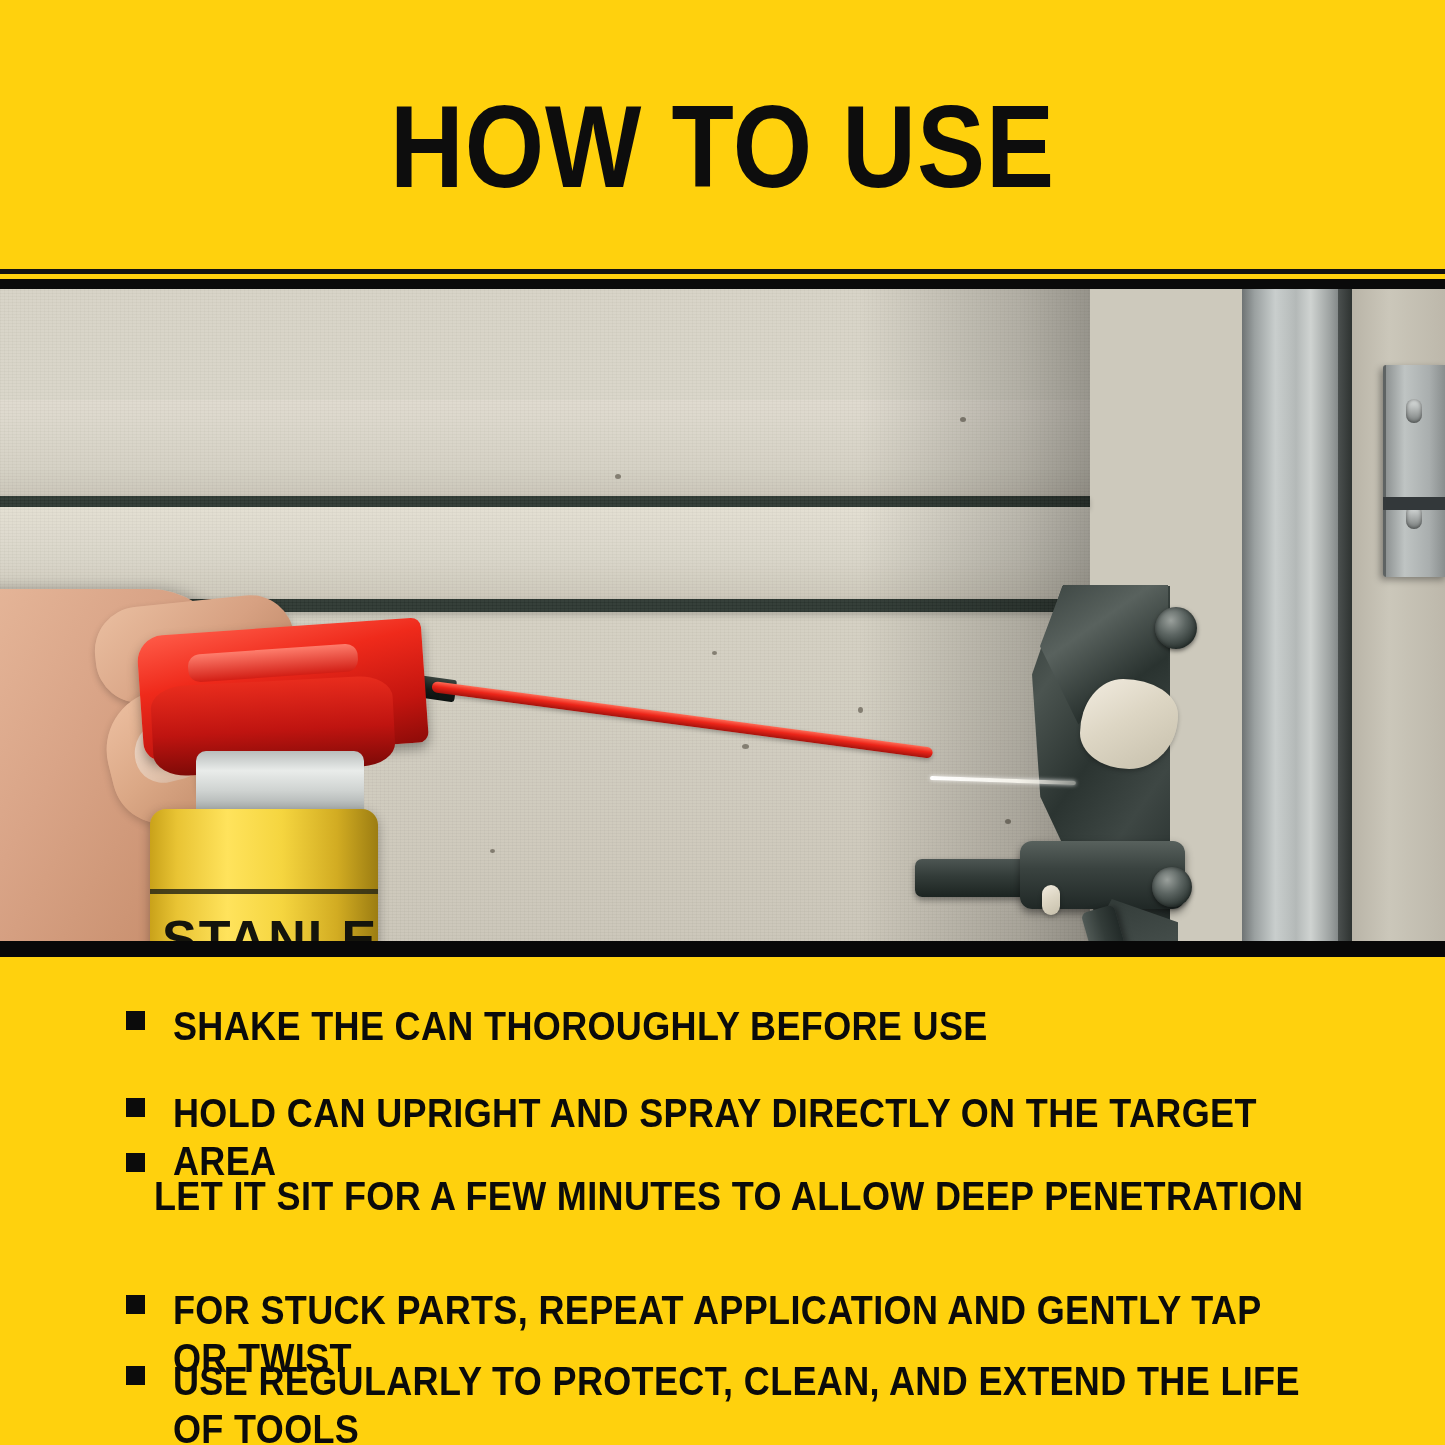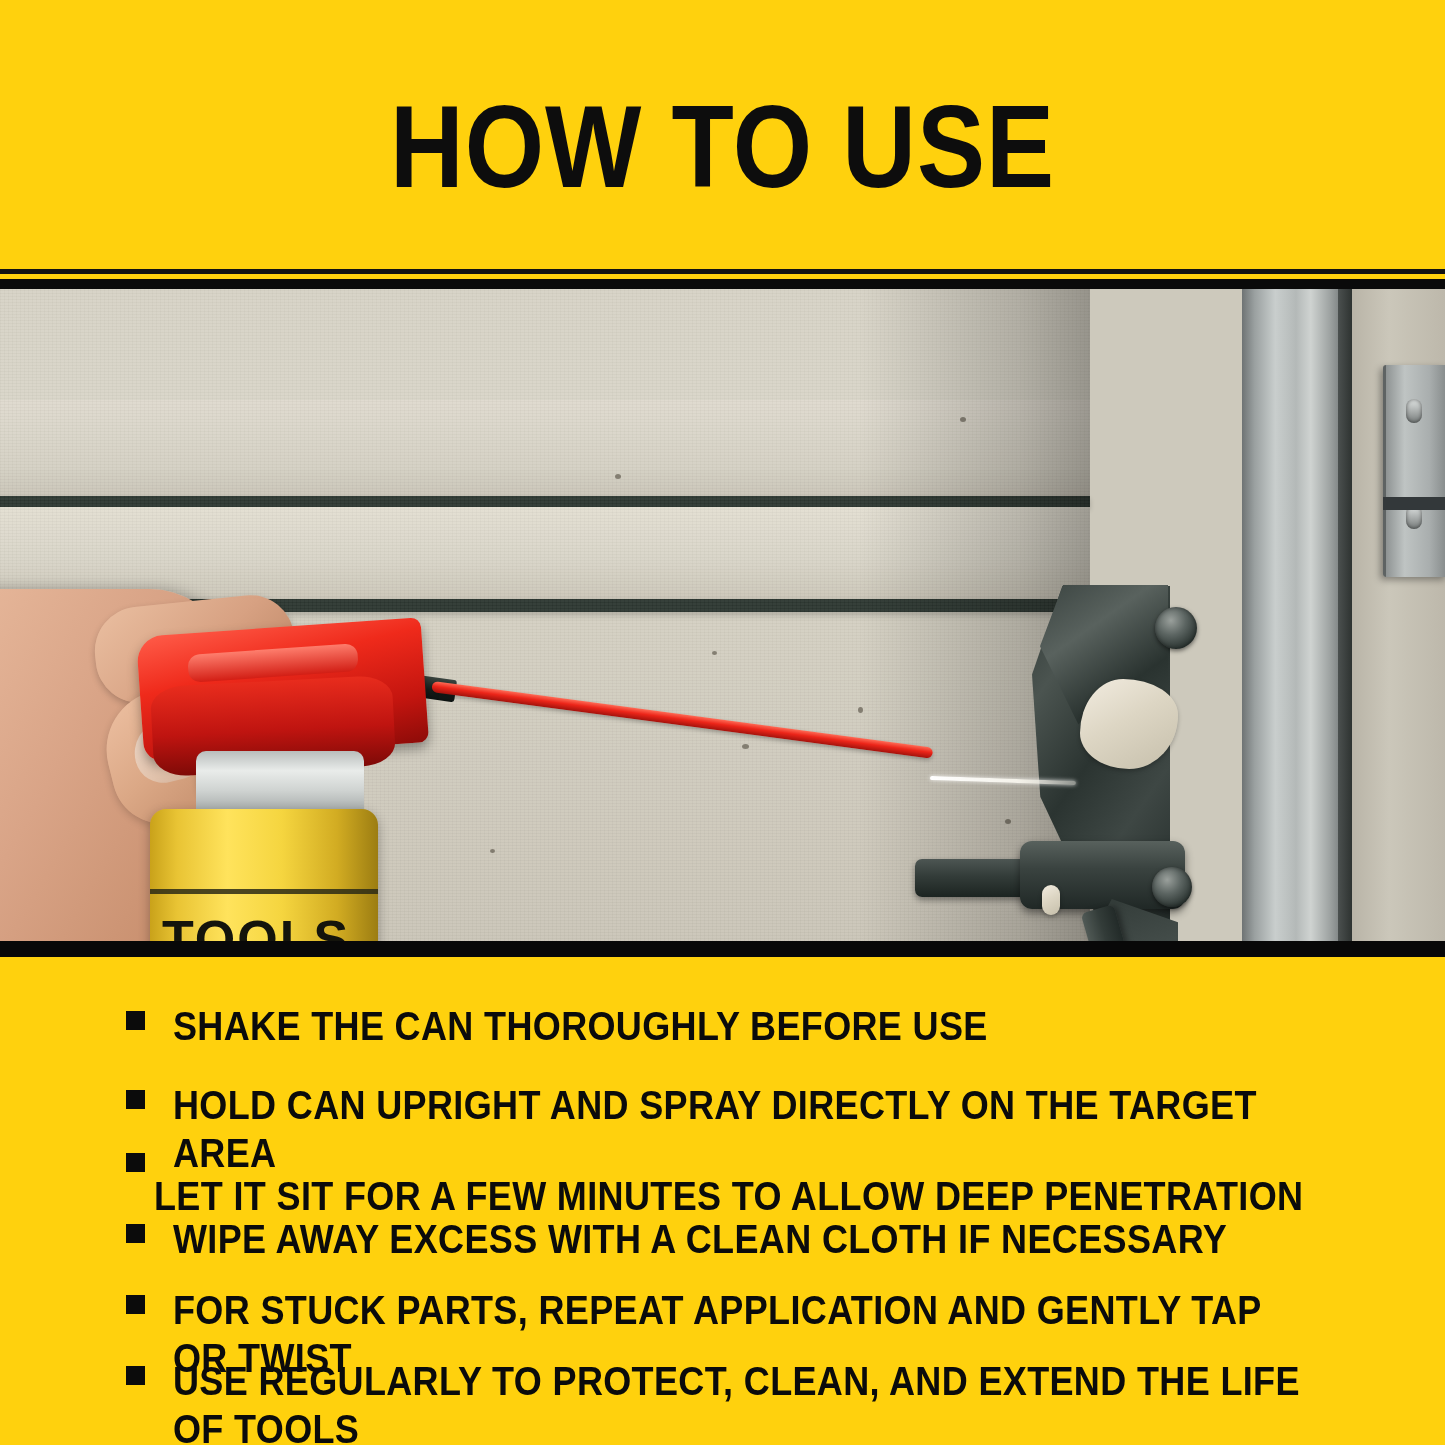--- a/index.html
+++ b/index.html
@@ -285,42 +285,38 @@
     <div class="nail"></div>
     <div class="finger" style="left:198px;top:448px;width:92px;height:82px;transform:rotate(10deg);"></div>
 
     <div class="cap"></div>
     <div class="cap-notch"></div>
     <div class="cap-lip"></div>
     <div class="can-neck"></div>
     <div class="can-body"></div>
     <div class="can-line" style="top:600px;"></div>
 
-    <div class="can-brand">TOOLS</div>
+    <div class="can-brand">STANLE</div>
 
   </div>
 
   <div class="photo-frame-bottom"></div>
 
   <div class="list">
     <div class="bullet-row" style="top:45px;">
       <span class="bullet-sq"></span>
       <span class="bullet-text">SHAKE THE CAN THOROUGHLY BEFORE USE</span>
     </div>
-    <div class="bullet-row" style="top:124px;">
+    <div class="bullet-row" style="top:132px;">
       <span class="bullet-sq"></span>
       <span class="bullet-text">HOLD CAN UPRIGHT AND SPRAY DIRECTLY ON THE TARGET AREA</span>
     </div>
     <div class="bullet-row" style="top:187px;flex-direction:column;">
       <span class="bullet-sq"></span>
       <span class="bullet-text">LET IT SIT FOR A FEW MINUTES TO ALLOW DEEP PENETRATION</span>
-    </div>
-    <div class="bullet-row" style="top:258px;">
-      <span class="bullet-sq"></span>
-      <span class="bullet-text">WIPE AWAY EXCESS WITH A CLEAN CLOTH IF NECESSARY</span>
     </div>
     <div class="bullet-row" style="top:329px;">
       <span class="bullet-sq"></span>
       <span class="bullet-text">FOR STUCK PARTS, REPEAT APPLICATION AND GENTLY TAP OR TWIST</span>
     </div>
     <div class="bullet-row" style="top:400px;">
       <span class="bullet-sq"></span>
       <span class="bullet-text">USE REGULARLY TO PROTECT, CLEAN, AND EXTEND THE LIFE OF TOOLS
 AND EQUIPMENT</span>
     </div>

